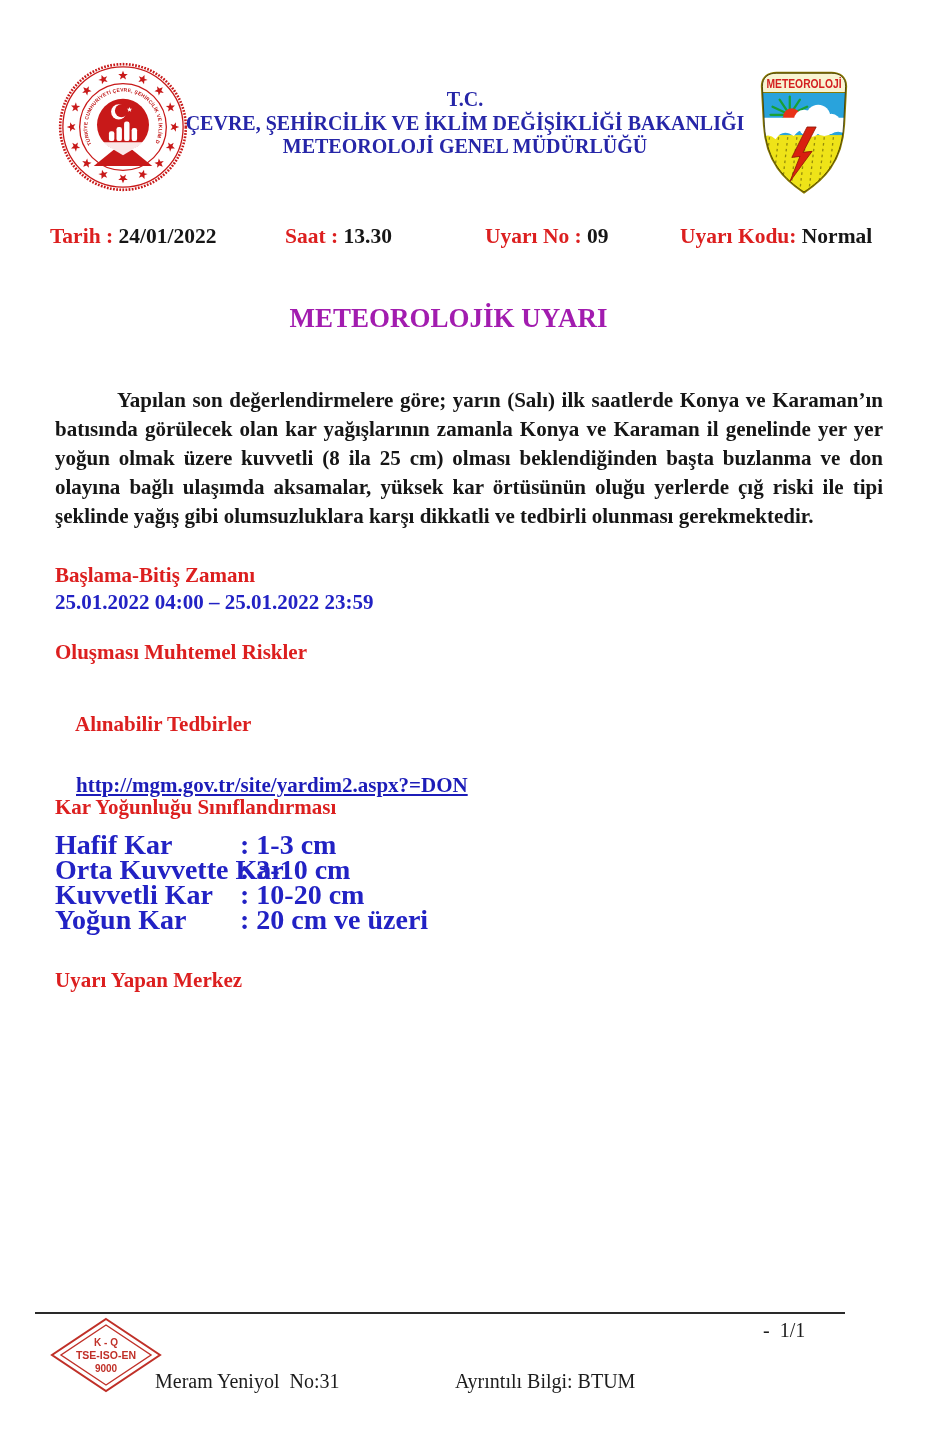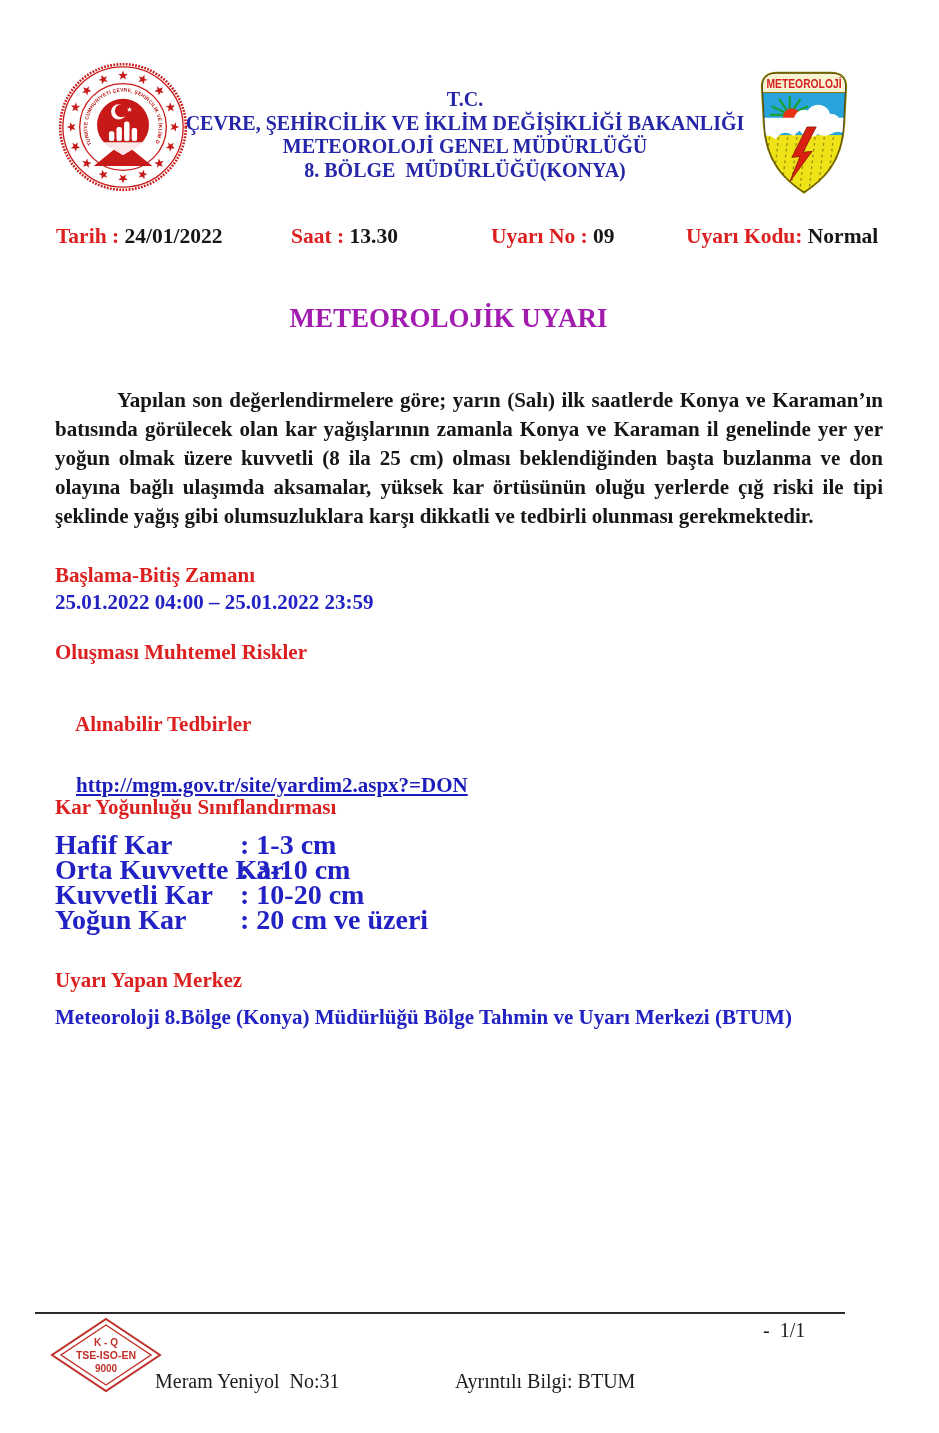--- a/index.html
+++ b/index.html
@@ -19,21 +19,21 @@
   
   .seal{position:absolute;left:58px;top:62px;width:130px;height:130px;}
   .org-block{
     position:absolute;left:185px;top:88px;width:560px;
     text-align:center;font-weight:700;font-size:20px;line-height:23.5px;
   }
   .shield{position:absolute;left:752px;top:62px;width:104px;height:134px;}
 
   
   .info-row{position:absolute;top:224px;left:0;width:939px;height:30px;font-size:21.5px;font-weight:700;}
-  .info-cell{position:absolute;top:0;white-space:pre;margin-left:6px;}
+  .info-cell{position:absolute;top:0;white-space:pre;}
   .info-cell .lbl{color:#dc1f1f;}
   .info-cell .val{color:#161616;}
   .ic-0{left:50px;} .ic-1{left:285px;} .ic-2{left:485px;} .ic-3{left:680px;}
 
   
   .main-title{position:absolute;top:303px;left:0;width:897px;text-align:center;
     font-size:27px;font-weight:700;color:#a21caf;}
   .sub-title{position:absolute;top:336px;left:0;width:939px;text-align:center;
     font-size:24px;font-weight:700;color:#dc1f1f;}
 
@@ -116,21 +116,20 @@
         <rect x="68" y="61" width="5" height="12" rx="2"></rect>
       </g>
       <path d="M40,74 L80,74 L60,86 Z" fill="#ffffff" opacity="0.9"></path>
     </svg>
   </div>
 
   <div class="org-block c-navy">
     <div class="pre">T.C.</div>
     <div class="pre">ÇEVRE, ŞEHİRCİLİK VE İKLİM DEĞİŞİKLİĞİ BAKANLIĞI</div>
     <div class="pre">METEOROLOJİ GENEL MÜDÜRLÜĞÜ</div>
-    <div class="pre">8. BÖLGE  MÜDÜRLÜĞÜ(KONYA)</div>
   </div>
 
   <div class="shield">
     <svg viewBox="0 0 100 132" width="104" height="134">
       <defs>
         <path id="shieldpath" d="M50,128 C32,116 13,99 11,62 L9,24 C9,15 15,11 23,11 L77,11 C85,11 91,15 91,24 L89,62 C87,99 68,116 50,128 Z"></path>
         <clipPath id="shieldClip">
             <use href="#shieldpath"></use>
           </clipPath>
       </defs>
@@ -212,21 +211,20 @@
       <span class="class-label">Kuvvetli Kar</span>
       <span class="class-value">: 10-20 cm</span>
     </div>
     <div class="class-row">
       <span class="class-label">Yoğun Kar</span>
       <span class="class-value">: 20 cm ve üzeri</span>
     </div>
   </div>
 
   <div class="sec h-center c-red">Uyarı Yapan Merkez</div>
-  <div class="sec v-center c-blue">Meteoroloji 8.Bölge (Konya) Müdürlüğü Bölge Tahmin ve Uyarı Merkezi (BTUM)</div>
 
   <div class="footer-line"></div>
 
   <div class="tse">
     <svg viewBox="0 0 112 76" width="112" height="76">
       <polygon points="56,2 110,38 56,74 2,38" fill="#ffffff" stroke="#c03028" stroke-width="2"></polygon>
       <polygon points="56,8 101,38 56,68 11,38" fill="none" stroke="#c03028" stroke-width="1.4"></polygon>
       <text x="56" y="29" text-anchor="middle" font-family="Liberation Sans, sans-serif" font-size="10" font-weight="bold" fill="#c03028">K - Q</text>
       <text x="56" y="42" text-anchor="middle" font-family="Liberation Sans, sans-serif" font-size="10.5" font-weight="bold" fill="#c03028">TSE-ISO-EN</text>
       <text x="56" y="55" text-anchor="middle" font-family="Liberation Sans, sans-serif" font-size="10" font-weight="bold" fill="#c03028">9000</text>

